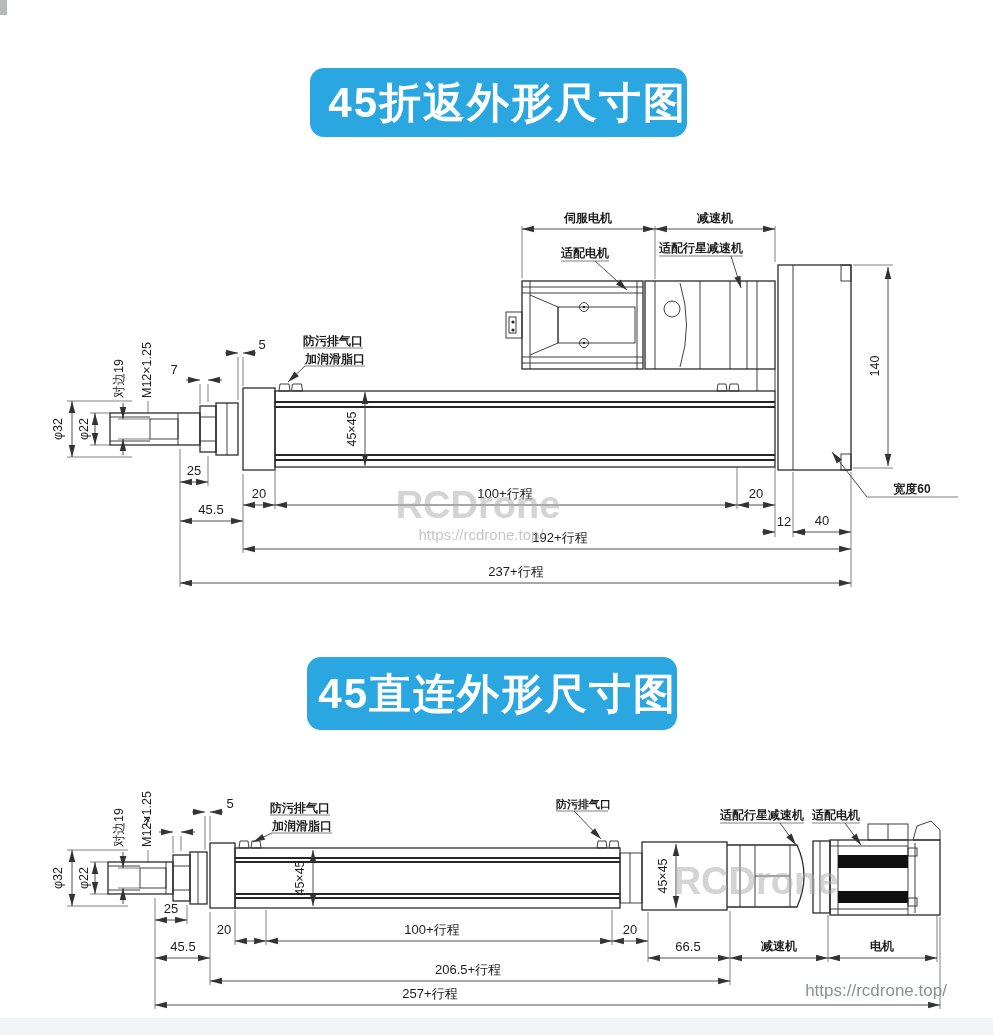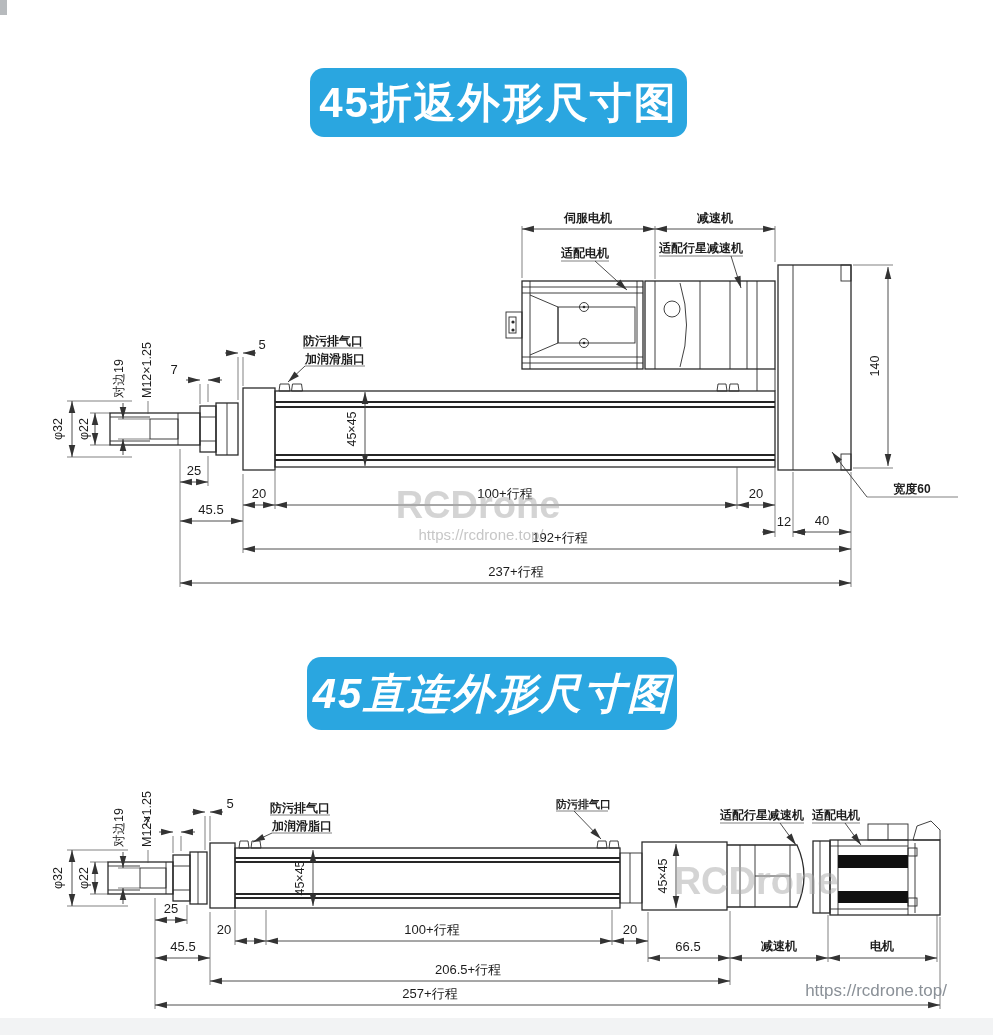--- a/index.html
+++ b/index.html
@@ -1,24 +1,24 @@
 <!DOCTYPE html>
 <html><head>
 <meta charset="utf-8">
 <style>
   html,body{margin:0;padding:0;background:#ffffff;}
   .page{position:relative;width:993px;height:1035px;background:#ffffff;overflow:hidden;
         font-family:"Liberation Sans","DejaVu Sans",sans-serif;}
   .corner-artifact{position:absolute;left:0;top:0;width:7px;height:15px;background:#b7babd;}
   .bottom-strip{position:absolute;left:0;top:1018px;width:993px;height:17px;background:#f2f3f4;}
-  .banner{position:absolute;display:flex;align-items:center;justify-content:center;
+  .banner{position:absolute;display:flex;align-items:center;justify-content:flex-end;
           color:#ffffff;font-weight:700;font-size:42px;letter-spacing:2px;
           border-radius:14px;background:#2aa6e0;}
   #banner-fold{left:310px;top:68px;width:377px;height:69px;}
-  #banner-direct{left:307px;top:657px;width:370px;height:73px;font-style:italic;}
+  #banner-direct{left:307px;top:657px;width:370px;height:73px;}
   svg{position:absolute;left:0;top:0;}
   svg text{font-family:"Liberation Sans","DejaVu Sans",sans-serif;fill:#1c1c1c;}
   .num{font-size:13px;}
   .zh{font-size:12px;font-weight:700;}
   .zhs{font-size:11px;font-weight:700;}
   .vt{font-size:12.5px;}
   .o{stroke:#2b2b2b;stroke-width:1.3;fill:none;}
   .i{stroke:#2b2b2b;stroke-width:0.9;fill:none;}
   .t{stroke:#262626;stroke-width:2.2;fill:none;}
   .d{stroke:#3a3a3a;stroke-width:0.9;fill:none;}

